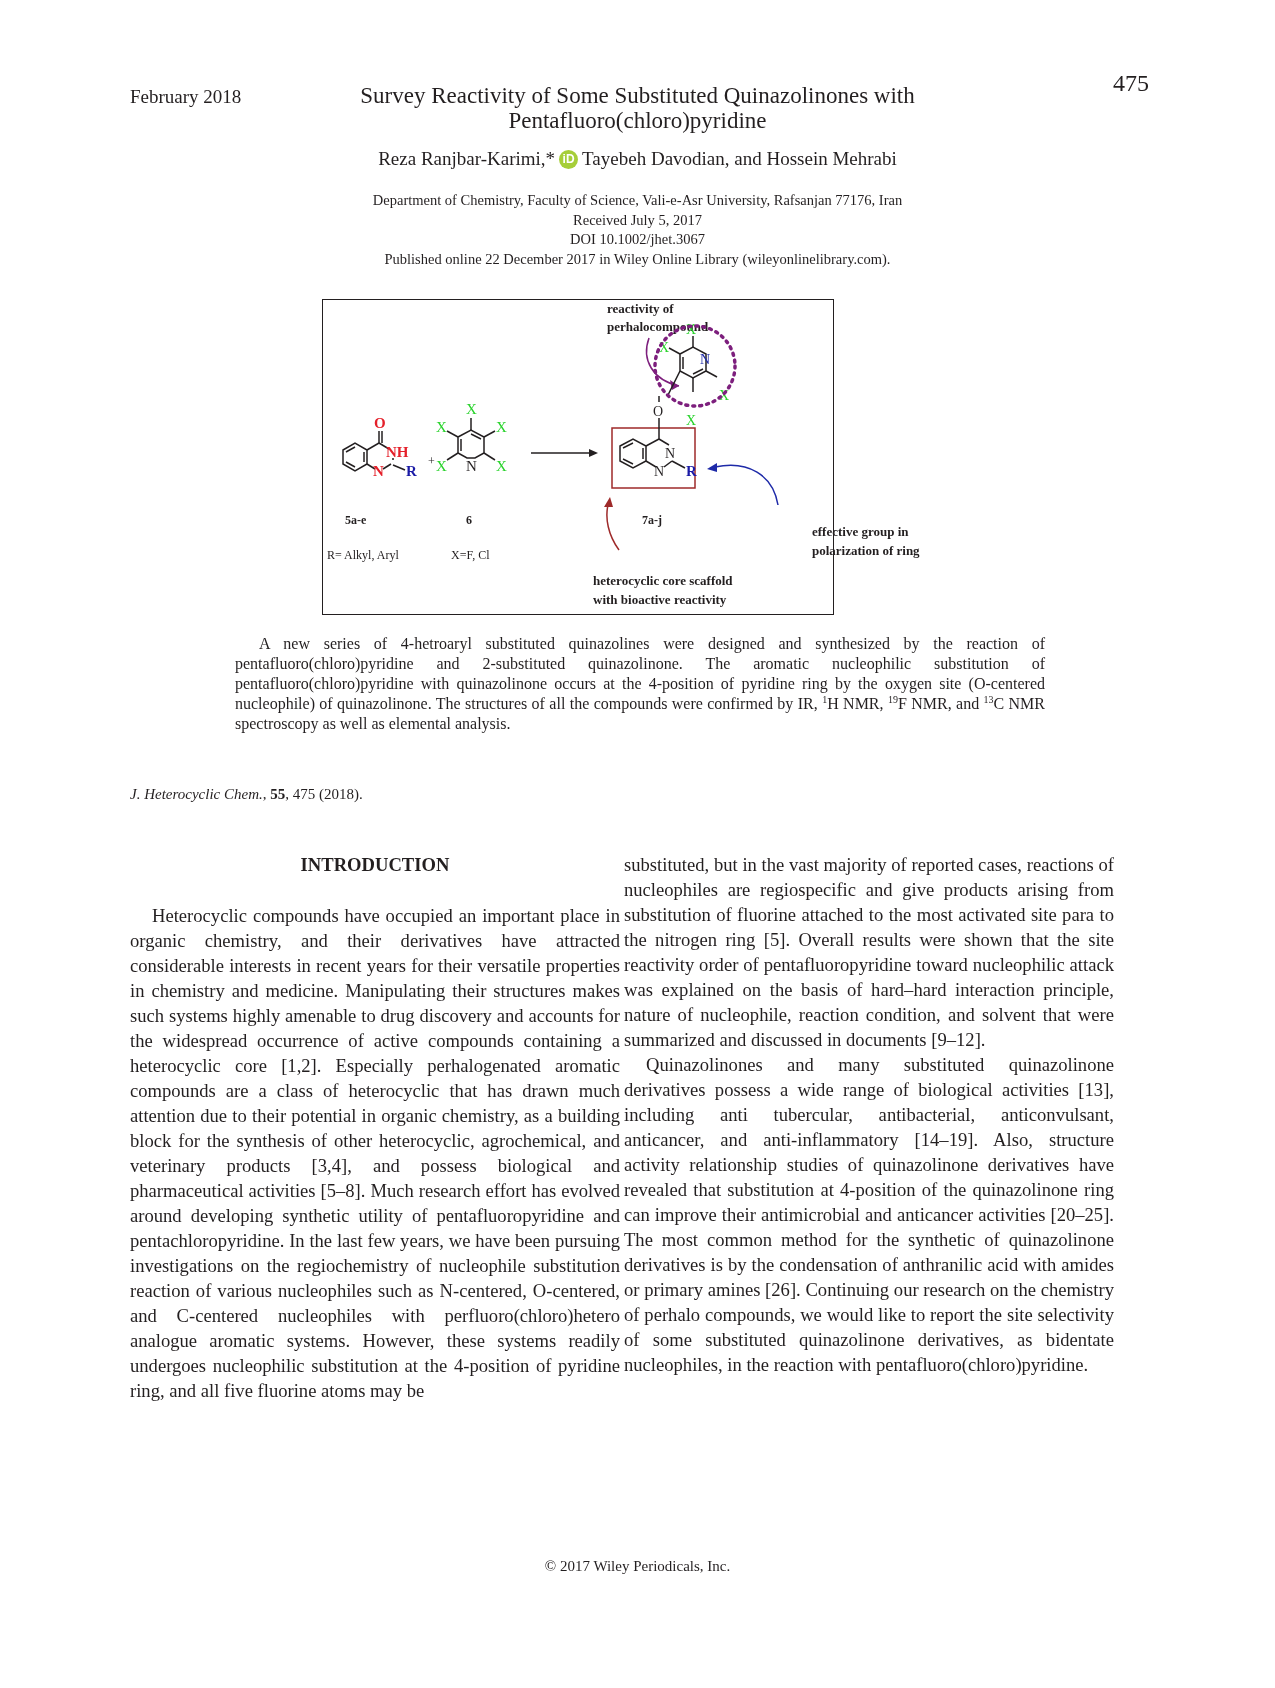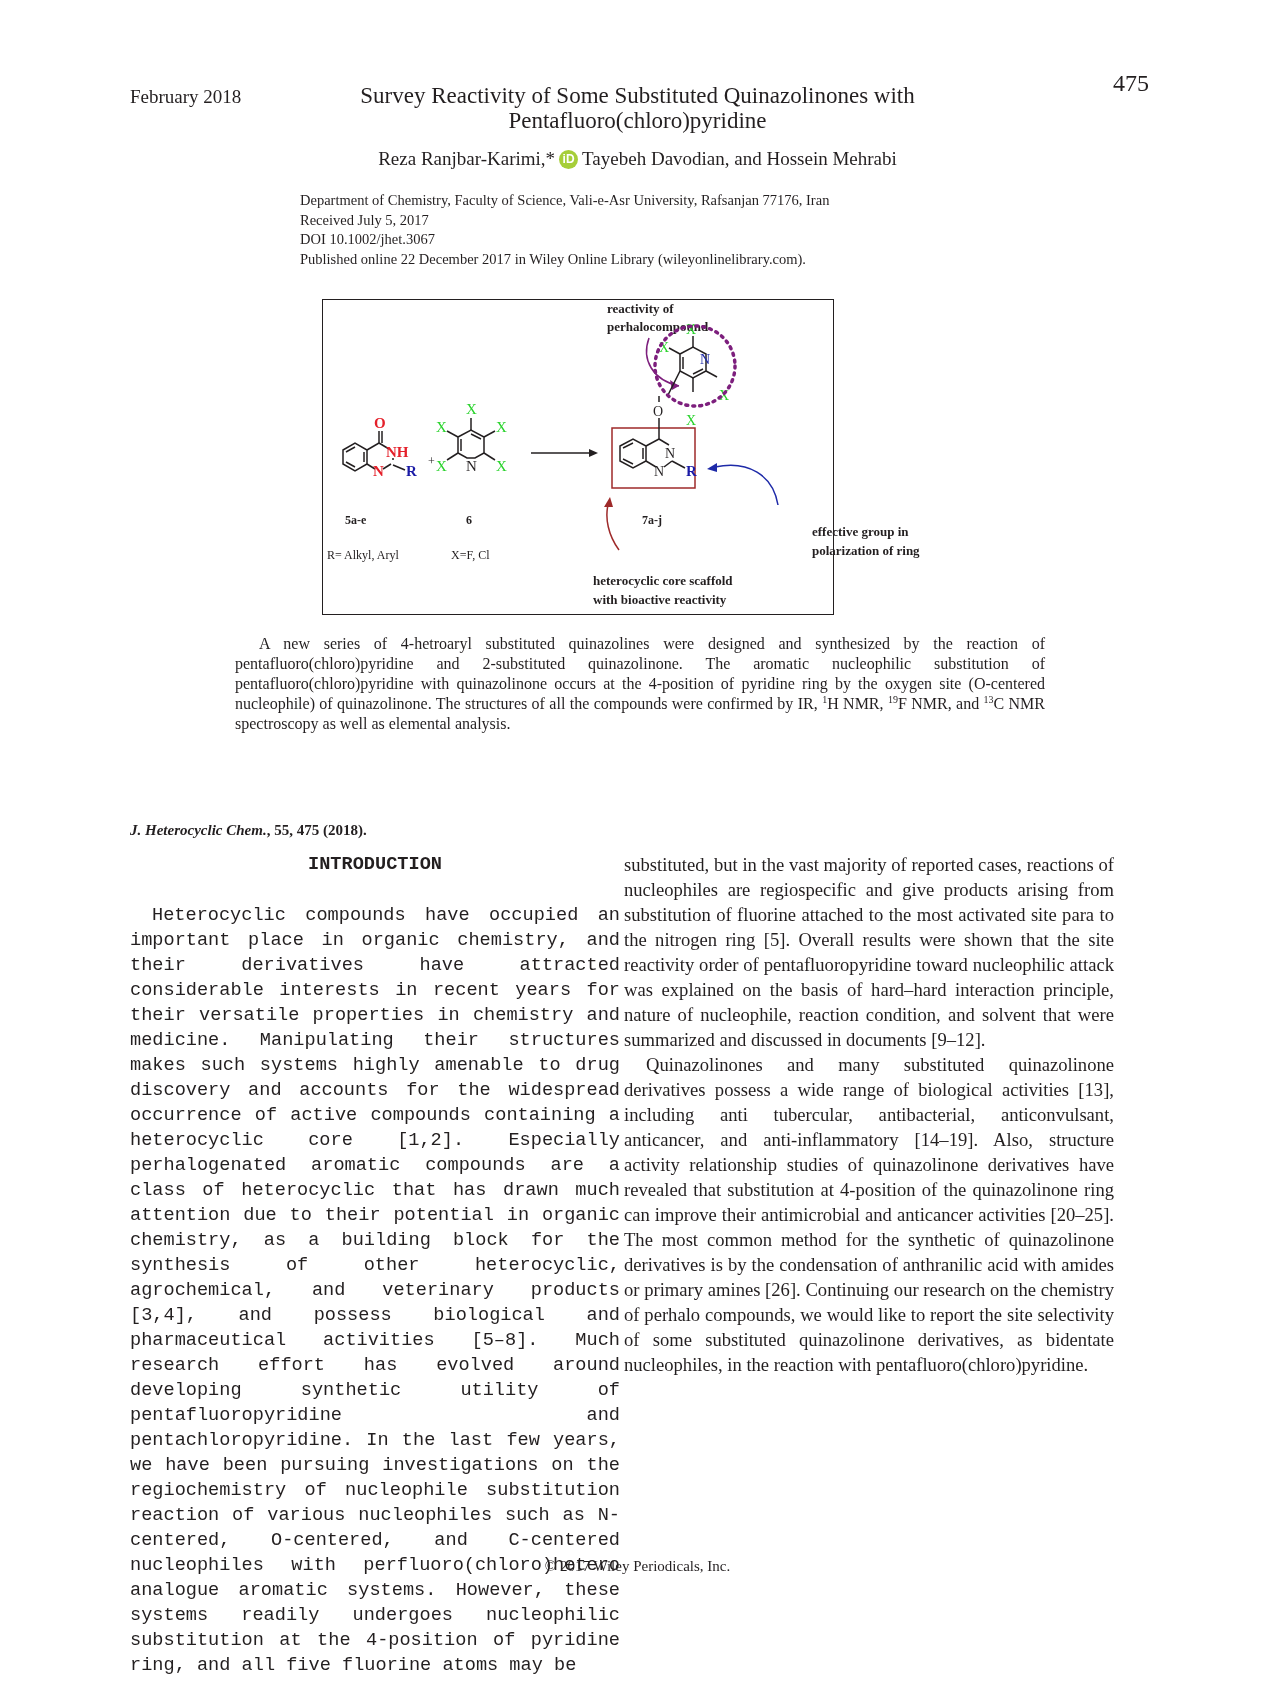--- a/index.html
+++ b/index.html
@@ -3,28 +3,28 @@
 <meta charset="utf-8">
 <style>
   html, body { margin: 0; padding: 0; background: #fff; }
   body { width: 1275px; height: 1688px; position: relative; font-family: "Liberation Serif", serif; color: #231f20; overflow: hidden; }
   .abs { position: absolute; }
   .hdr-left { left: 130px; top: 86px; font-size: 19px; }
   .hdr-right { right: 126px; top: 70px; font-size: 24px; text-align: right; }
   .title { left: 300px; width: 675px; top: 83px; font-size: 23px; text-align: center; line-height: 25px; }
   .authors { left: 300px; width: 675px; top: 148px; font-size: 19px; text-align: center; }
   .orcid { display: inline-block; width: 19px; height: 19px; border-radius: 50%; background: #a6ce39; color: #fff; font-family: "Liberation Sans", sans-serif; font-size: 12px; font-weight: bold; line-height: 19px; text-align: center; vertical-align: 2px; margin: 0 4px; }
-  .affil { left: 300px; width: 675px; top: 191px; font-size: 14.5px; line-height: 19.5px; }
+  .affil { left: 300px; width: 675px; top: 191px; font-size: 14.5px; text-align: center; line-height: 19.5px; }
   .ga { left: 322px; top: 299px; width: 512px; height: 316px; border: 1.5px solid #231f20; box-sizing: border-box; }
   .ga svg { position: absolute; left: 0; top: 0; }
   .abstract { left: 235px; width: 810px; top: 634px; font-size: 16px; line-height: 20px; text-align: justify; text-indent: 24px; }
   .abstract sup { font-size: 10px; line-height: 0; }
-  .citation { left: 130px; top: 822px; font-size: 15px; font-weight: bold; }
+  .citation { left: 130px; top: 786px; font-size: 15px; }
   .col { top: 852px; width: 490px; font-size: 18.6px; line-height: 25px; text-align: justify; }
-  .col-left { left: 130px; font-family: Liberation Mono, monospace; }
+  .col-left { left: 130px; }
   .col-right { left: 624px; }
   .section-head { text-align: center; font-weight: bold; font-size: 18.6px; margin-bottom: 26px; }
   .para { text-indent: 22px; margin: 0; }
   .para.noindent { text-indent: 0; }
   .footer { left: 0; width: 1275px; top: 1558px; font-size: 15px; text-align: center; }
 </style>
 </head>
 <body>
 
 <div class="abs hdr-left">February 2018</div>

